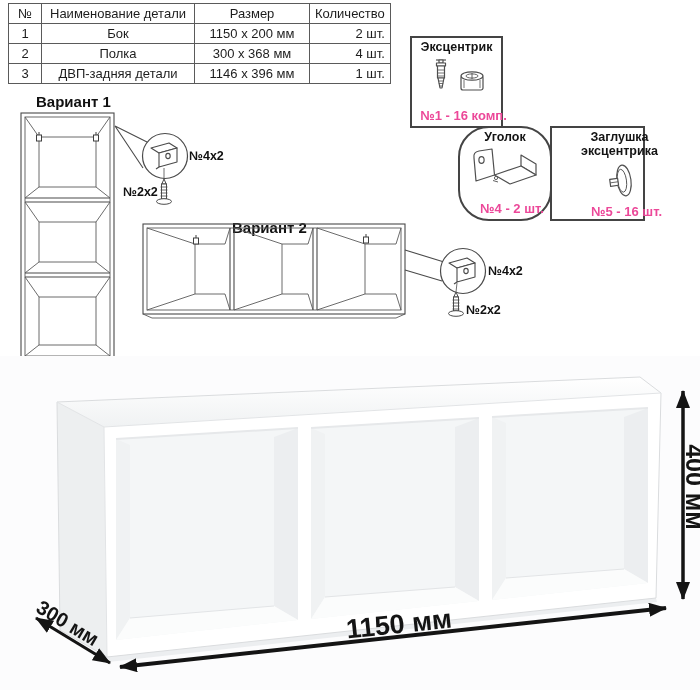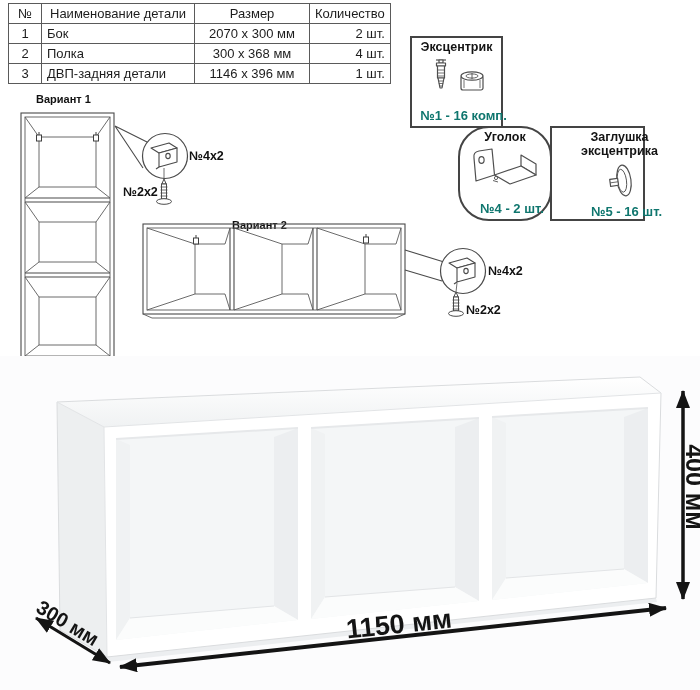--- a/index.html
+++ b/index.html
@@ -4,33 +4,33 @@
 <style>
   html,body{margin:0;padding:0;background:#ffffff;}
   .sheet{position:relative;width:700px;height:690px;background:#ffffff;overflow:hidden;
          font-family:"Liberation Sans", sans-serif;color:#1d1d1d;}
   
   table.parts{position:absolute;left:8px;top:3px;border-collapse:collapse;
               font-size:13px;color:#1d1d1d;}
   table.parts td,table.parts th{border:1px solid #5a5a5a;padding:1px 5px;height:17px;
               font-weight:normal;white-space:nowrap;background:#fff;}
   .c-num{width:22px;text-align:center;}
-  .c-name{width:142px;text-align:left;}
+  .c-name{width:142px;text-align:center;}
   .c-size{width:104px;text-align:center;}
   .c-qty{width:56px;text-align:right;}
   table.parts th{text-align:center;}
   
   .hwbox{position:absolute;background:#fff;border:2px solid #444;
          display:flex;flex-direction:column;align-items:center;box-sizing:border-box;}
   .hw-title{font-weight:bold;font-size:12.5px;line-height:1.08;text-align:center;
             padding-top:3px;white-space:pre-line;color:#141414;}
   .hw-icon{flex:1;display:flex;align-items:center;justify-content:center;}
-  .hw-count{font-weight:bold;font-size:13px;padding-bottom:3px;color:#0f766e;white-space:nowrap;margin-left:14px;}
+  .hw-count{font-weight:bold;font-size:13px;padding-bottom:3px;color:#ec4899;white-space:nowrap;margin-left:14px;}
   
-  .variant-title{position:absolute;font-weight:bold;font-size:11px;color:#111;}
+  .variant-title{position:absolute;font-weight:bold;font-size:15px;color:#111;}
   .vsvg{position:absolute;}
   .lineart{stroke:#4a4a4a;fill:none;stroke-width:1.1;}
   .lineart-thin{stroke:#5a5a5a;fill:none;stroke-width:0.9;}
   .callout-label{font-weight:bold;font-size:12.5px;fill:#111;}
   .dim-label{font-weight:bold;fill:#141414;}
 </style>
 </head>
 <body>
 
 <div class="sheet">
@@ -39,21 +39,21 @@
     <tbody>
         <tr>
       <th class="c-num">№</th>
       <th class="c-name">Наименование детали</th>
       <th class="c-size">Размер</th>
       <th class="c-qty">Количество</th>
     </tr>
     <tr>
       <td class="c-num">1</td>
       <td class="c-name">Бок</td>
-      <td class="c-size">2070 x 300 мм</td>
+      <td class="c-size">1150 x 200 мм</td>
       <td class="c-qty">2 шт.</td>
     </tr>
     <tr>
       <td class="c-num">2</td>
       <td class="c-name">Полка</td>
       <td class="c-size">300 x 368 мм</td>
       <td class="c-qty">4 шт.</td>
     </tr>
     <tr>
       <td class="c-num">3</td>

